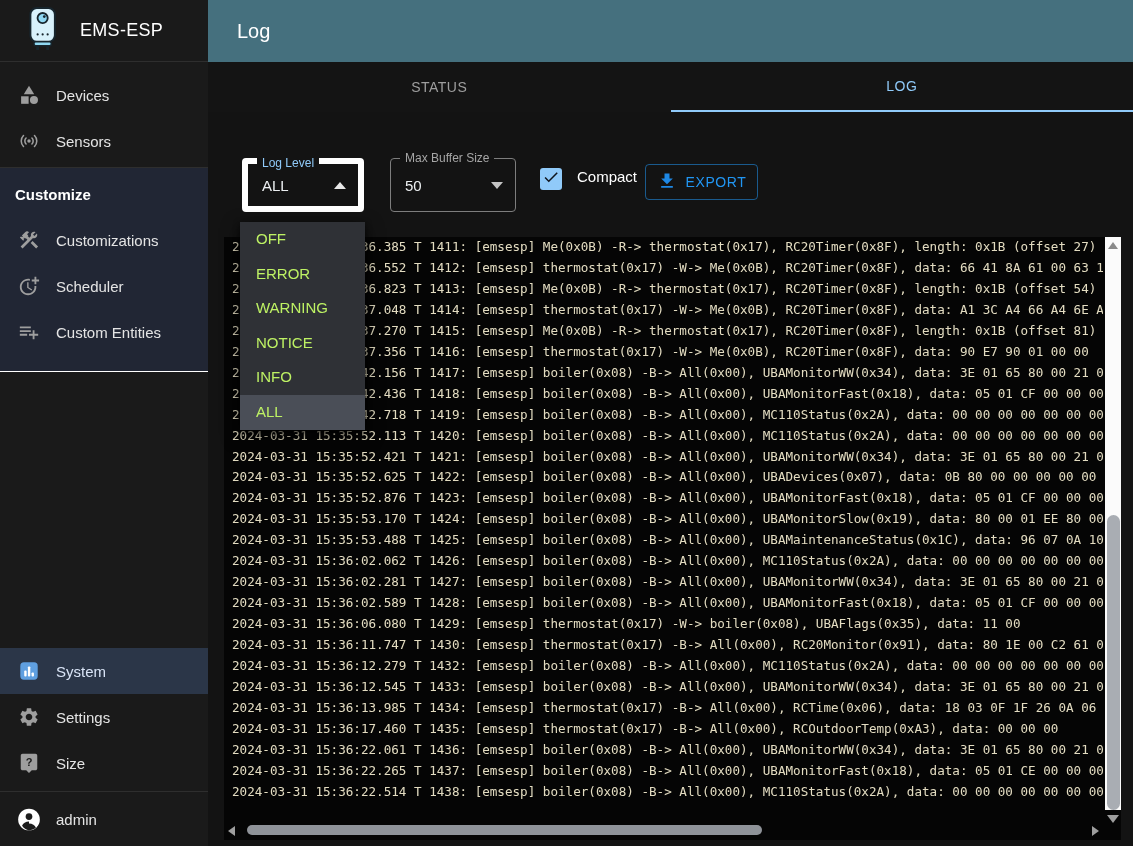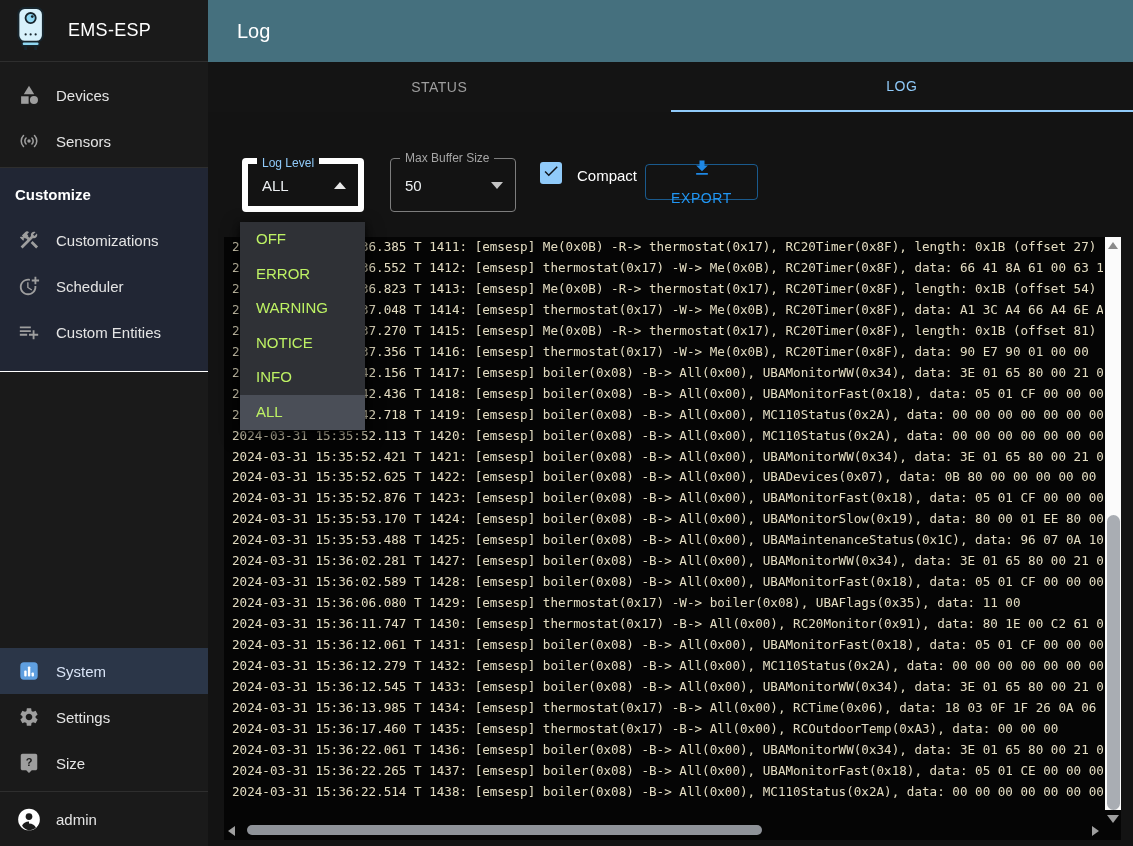--- a/index.html
+++ b/index.html
@@ -4,21 +4,21 @@
 <style>
   * { margin:0; padding:0; box-sizing:border-box; }
   html,body { background:#000; }
   #app {
     position:relative; width:1133px; height:846px; overflow:hidden;
     background:#131313; font-family:"Liberation Sans", sans-serif;
     -webkit-font-smoothing:antialiased;
   }
   
   .sidebar { position:absolute; left:0; top:0; width:208px; height:846px; background:#1a1a1a; }
-  .logo-row { display:flex; align-items:center; height:62px; padding-left:12px; gap:16px;
+  .logo-row { display:flex; align-items:center; height:62px; padding-left:24px; gap:16px;
               border-bottom:1px solid #2e2e2e; }
   .logo-row .app-title { color:#fff; font-size:18px; font-weight:500; letter-spacing:.3px; }
   .nav-item { display:flex; align-items:center; height:46px; padding-left:16px; cursor:pointer; }
   .nav-item .icon { width:26px; height:24px; display:flex; align-items:center; justify-content:center; }
   .nav-item .label { margin-left:14px; color:#e4e4e4; font-size:15px; }
   .nav-top { margin-top:10px; }
   .customize-section { margin-top:3px; background:#212634; border-top:1px solid #2e2e2e;
                        border-bottom:1px solid #ffffff; padding:0 0 16px 0; }
   .section-header { color:#ffffff; font-size:15px; font-weight:bold; padding:18px 0 14px 15px; }
   .nav-bottom { position:absolute; top:648px; left:0; width:208px; }
@@ -44,30 +44,30 @@
                        align-items:center; color:#eceff1; font-size:15px; }
   .select-loglevel { left:242px; top:158px; width:122px; height:54px; border:6px solid #ffffff; }
   .select-loglevel .notch-label { color:#90caf9; }
   .select-buffer { left:390px; top:158px; width:126px; height:54px; border:1px solid #7d7d7d; }
   .select-buffer .notch-label { color:#a6a6a6; }
   .caret { position:absolute; right:12px; top:50%; width:0; height:0; }
   .caret-up { margin-top:-3px; border-left:6px solid transparent; border-right:6px solid transparent;
               border-bottom:7px solid #e8e8e8; }
   .caret-down { margin-top:-3px; border-left:6px solid transparent; border-right:6px solid transparent;
                 border-top:7px solid #c4c4c4; }
-  .compact-wrap { position:absolute; left:540px; top:156px; height:28px; display:flex;
-                  align-items:flex-end; gap:15px; }
+  .compact-wrap { position:absolute; left:540px; top:168px; height:28px; display:flex;
+                  align-items:flex-start; gap:15px; }
   .checkbox { width:22px; height:22px; background:#90caf9; border-radius:3px; display:flex;
               align-items:center; justify-content:center; cursor:pointer; }
   .compact-label { color:#ffffff; font-size:15px; font-weight:500; }
   .export-btn { position:absolute; left:645px; top:164px; width:113px; height:36px;
                 border:1px solid rgba(33,150,243,.55); border-radius:4px; background:transparent;
                 display:flex; align-items:center; justify-content:center; gap:9px; cursor:pointer;
                 color:#2196f3; font-size:14px; font-weight:500; letter-spacing:.6px;
-                font-family:"Liberation Sans", sans-serif;flex-direction:column; }
+                font-family:"Liberation Sans", sans-serif; }
   
   .menu { position:absolute; left:240px; top:222px; width:125px; background:#2f3136; z-index:20;
           border-radius:0 0 4px 4px; box-shadow:0 6px 18px rgba(0,0,0,.65), 0 2px 6px rgba(0,0,0,.5);
           padding:0; }
   .menu-item { height:34.6px; line-height:34.6px; padding-left:16px; color:#bef264; font-size:15px;
                font-weight:500; cursor:pointer; }
   .menu-item.active { background:#4a4e57; }
   
   .logbox { position:absolute; left:224px; top:237px; width:897px; height:603px; background:#050505; }
   .log-lines { position:absolute; left:8px; top:0; right:18px; bottom:16px; overflow:hidden; }
@@ -292,30 +292,30 @@
         <div class="log-line">2024-03-31 15:35:52.421 T 1421: [emsesp] boiler(0x08) -B-&gt; All(0x00), UBAMonitorWW(0x34), data: 3E 01 65 80 00 21 00</div>
 
         <div class="log-line">2024-03-31 15:35:52.625 T 1422: [emsesp] boiler(0x08) -B-&gt; All(0x00), UBADevices(0x07), data: 0B 80 00 00 00 00 00 00</div>
 
         <div class="log-line">2024-03-31 15:35:52.876 T 1423: [emsesp] boiler(0x08) -B-&gt; All(0x00), UBAMonitorFast(0x18), data: 05 01 CF 00 00 00</div>
 
         <div class="log-line">2024-03-31 15:35:53.170 T 1424: [emsesp] boiler(0x08) -B-&gt; All(0x00), UBAMonitorSlow(0x19), data: 80 00 01 EE 80 00</div>
 
         <div class="log-line">2024-03-31 15:35:53.488 T 1425: [emsesp] boiler(0x08) -B-&gt; All(0x00), UBAMaintenanceStatus(0x1C), data: 96 07 0A 10</div>
 
+        <div class="log-line">2024-03-31 15:36:02.062 T 1426: [emsesp] boiler(0x08) -B-&gt; All(0x00), MC110Status(0x2A), data: 00 00 00 00 00 00 00</div>
 
         <div class="log-line">2024-03-31 15:36:02.281 T 1427: [emsesp] boiler(0x08) -B-&gt; All(0x00), UBAMonitorWW(0x34), data: 3E 01 65 80 00 21 00</div>
 
         <div class="log-line">2024-03-31 15:36:02.589 T 1428: [emsesp] boiler(0x08) -B-&gt; All(0x00), UBAMonitorFast(0x18), data: 05 01 CF 00 00 00</div>
 
         <div class="log-line">2024-03-31 15:36:06.080 T 1429: [emsesp] thermostat(0x17) -W-&gt; boiler(0x08), UBAFlags(0x35), data: 11 00</div>
 
         <div class="log-line">2024-03-31 15:36:11.747 T 1430: [emsesp] thermostat(0x17) -B-&gt; All(0x00), RC20Monitor(0x91), data: 80 1E 00 C2 61 00</div>
 
-        <div class="log-line">2024-03-31 15:36:12.061 T 1431: [emsesp] boiler(0x08) -B-&gt; All(0x00), UBAMonitorFast(0x18), data: 05 01 CF 00 00 00</div>
 
         <div class="log-line">2024-03-31 15:36:12.279 T 1432: [emsesp] boiler(0x08) -B-&gt; All(0x00), MC110Status(0x2A), data: 00 00 00 00 00 00 00</div>
 
         <div class="log-line">2024-03-31 15:36:12.545 T 1433: [emsesp] boiler(0x08) -B-&gt; All(0x00), UBAMonitorWW(0x34), data: 3E 01 65 80 00 21 00</div>
 
         <div class="log-line">2024-03-31 15:36:13.985 T 1434: [emsesp] thermostat(0x17) -B-&gt; All(0x00), RCTime(0x06), data: 18 03 0F 1F 26 0A 06</div>
 
         <div class="log-line">2024-03-31 15:36:17.460 T 1435: [emsesp] thermostat(0x17) -B-&gt; All(0x00), RCOutdoorTemp(0xA3), data: 00 00 00</div>
 
         <div class="log-line">2024-03-31 15:36:22.061 T 1436: [emsesp] boiler(0x08) -B-&gt; All(0x00), UBAMonitorWW(0x34), data: 3E 01 65 80 00 21 00</div>

